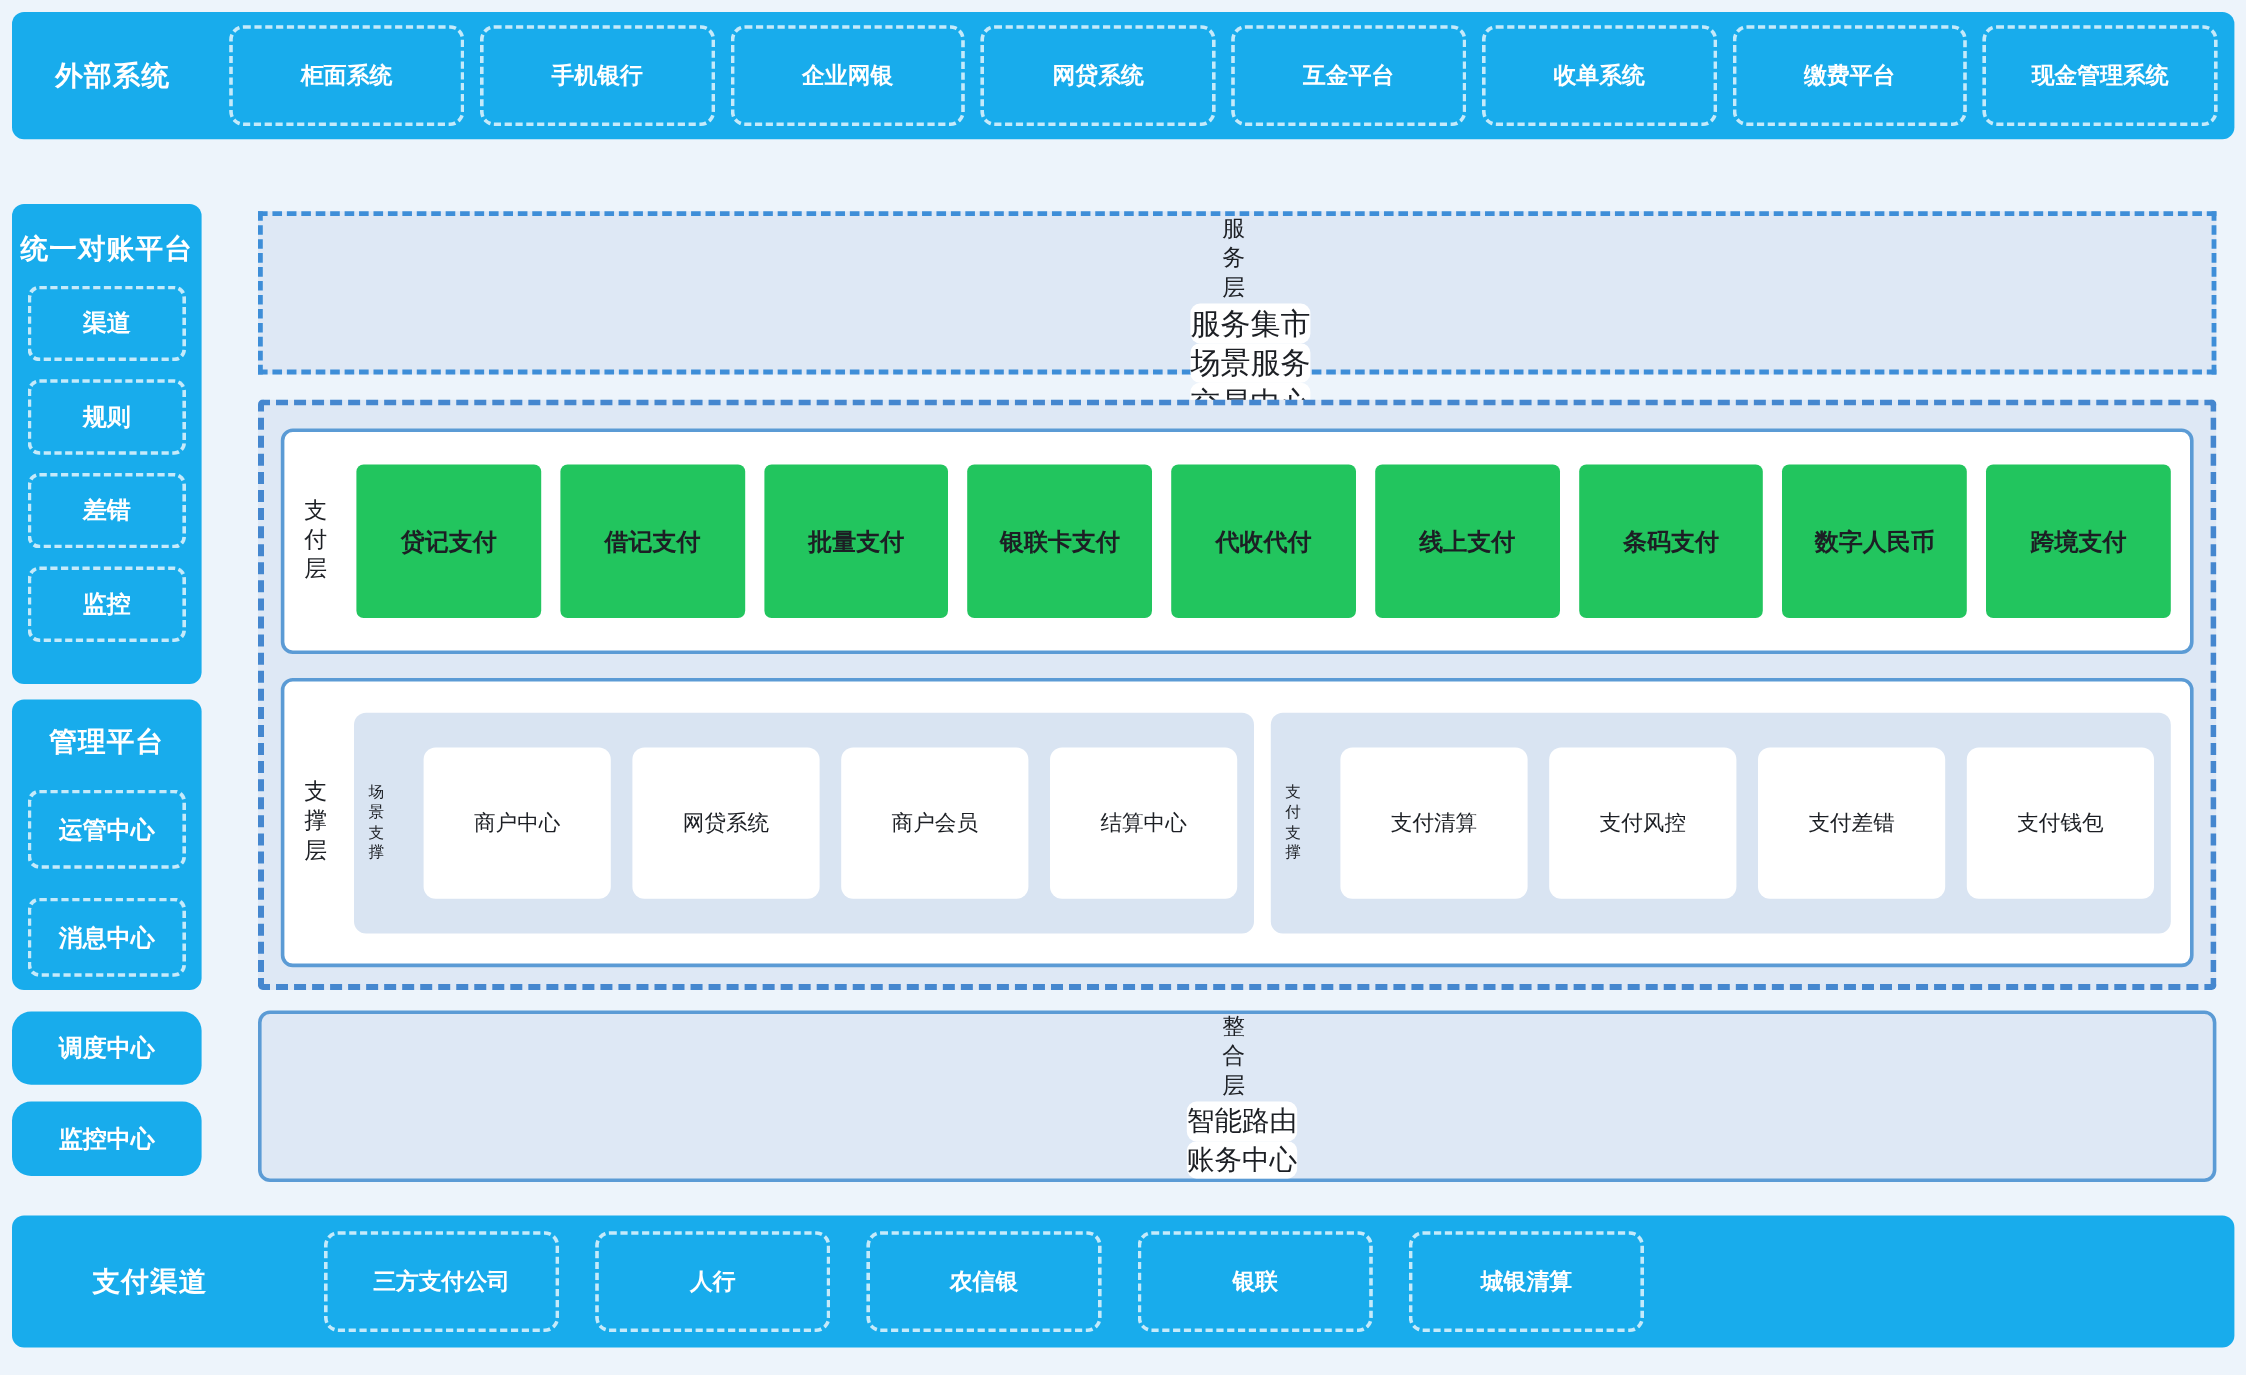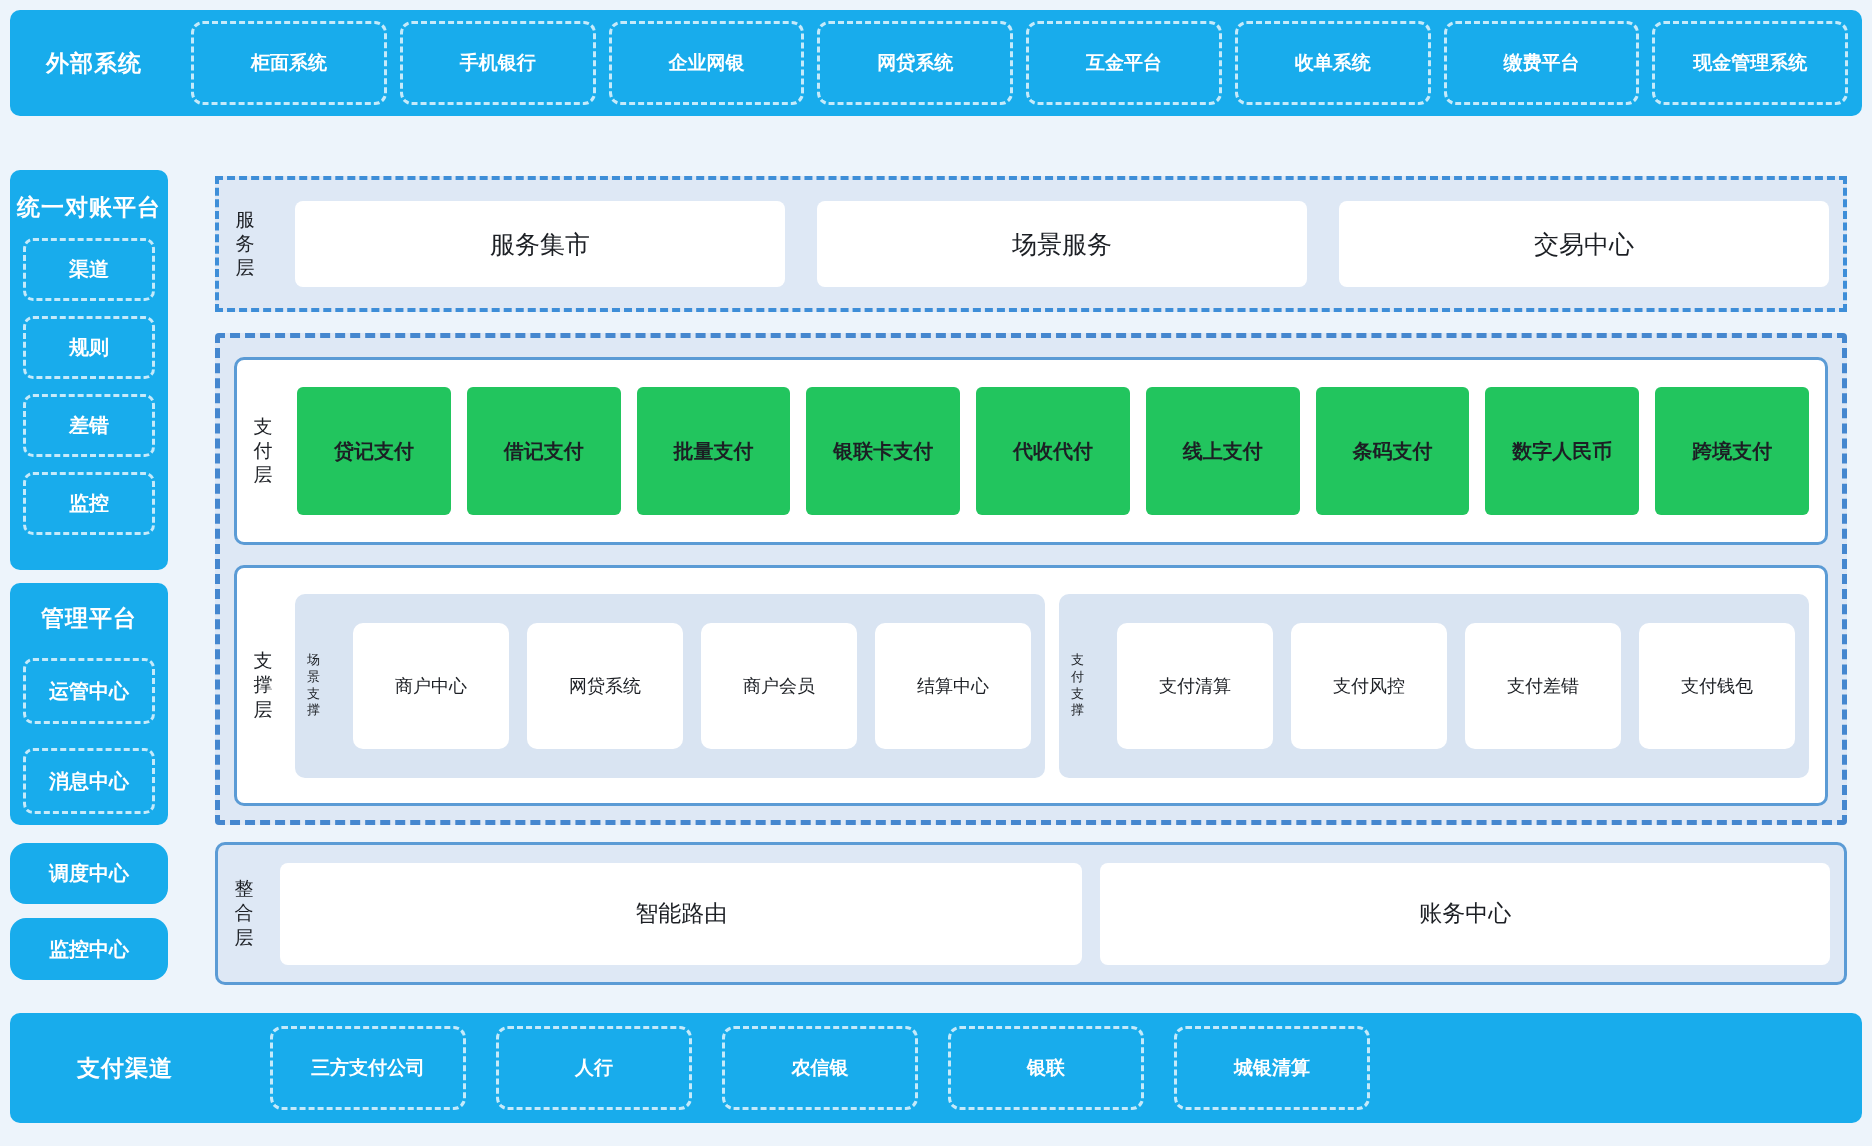--- a/index.html
+++ b/index.html
@@ -54,21 +54,21 @@
   .sb-solid {
     position: absolute; left: 10px; width: 158px;
     background: #18ACEC; border-radius: 16px; color: #fff;
     display: flex; align-items: center; justify-content: center;
     font-size: 20px; font-weight: bold;
   }
   .sb3 { top: 843px; height: 61px; }
   .sb4 { top: 918px; height: 62px; }
 
   
-  .main-sec { position: absolute; left: 215px; width: 1632px; }
+  .main-sec { position: absolute; left: 215px; width: 1632px; flex-direction: column; }
   .vlabel {
     flex: none; width: 24px; line-height: 1.28; text-align: center;
     font-size: 19px; color: #1c1f24; word-break: break-all;
     margin: 0 6px 0 10px;
   }
   .vlabel-sm {
     flex: none; width: 20px; line-height: 1.3; text-align: left;
     font-size: 13px; color: #1c1f24; word-break: break-all;
     margin: 0 8px 0 8px;
   }

